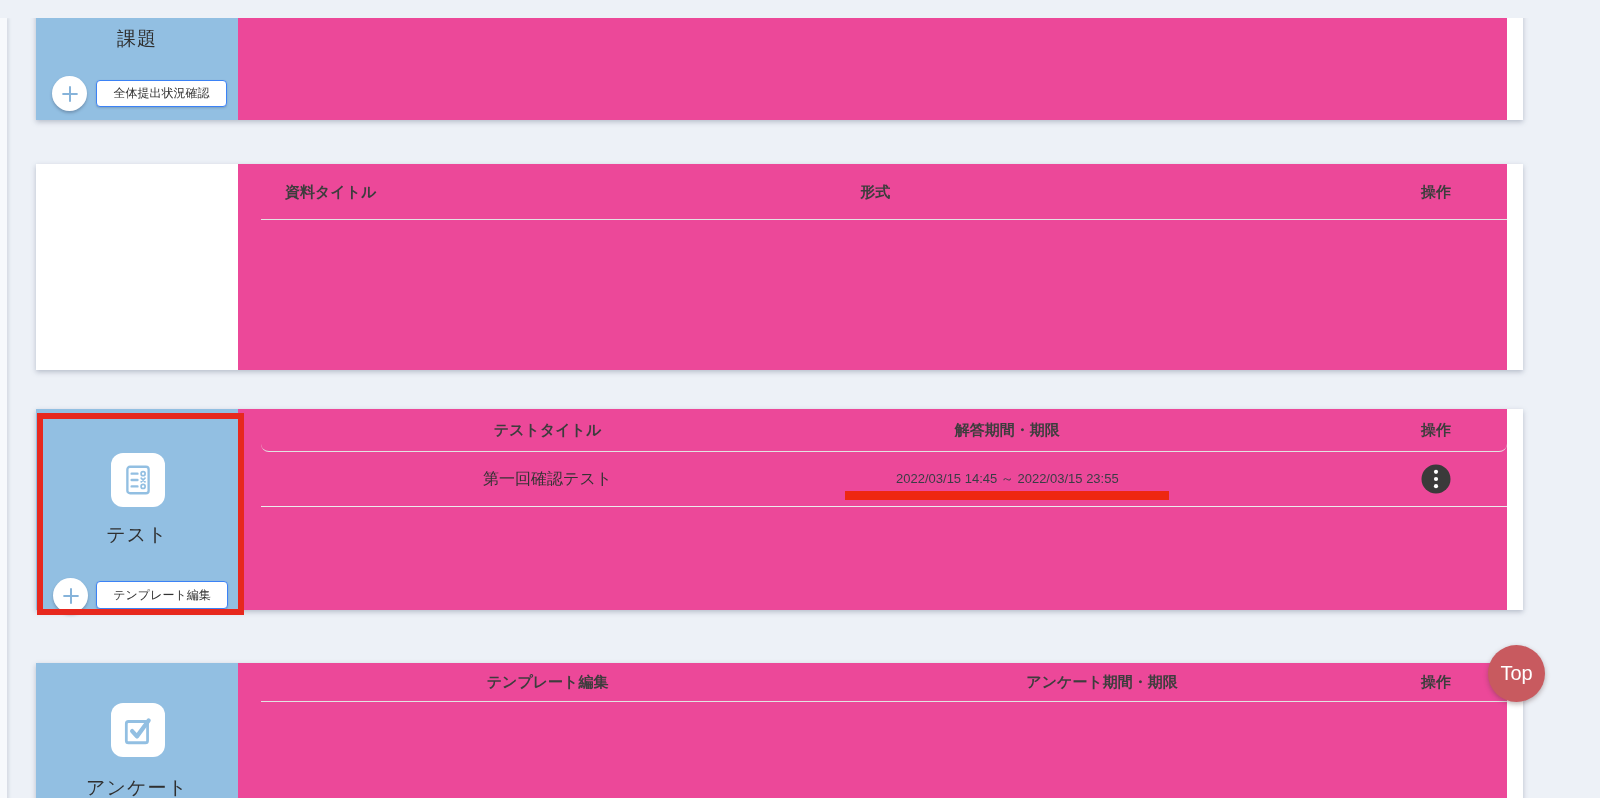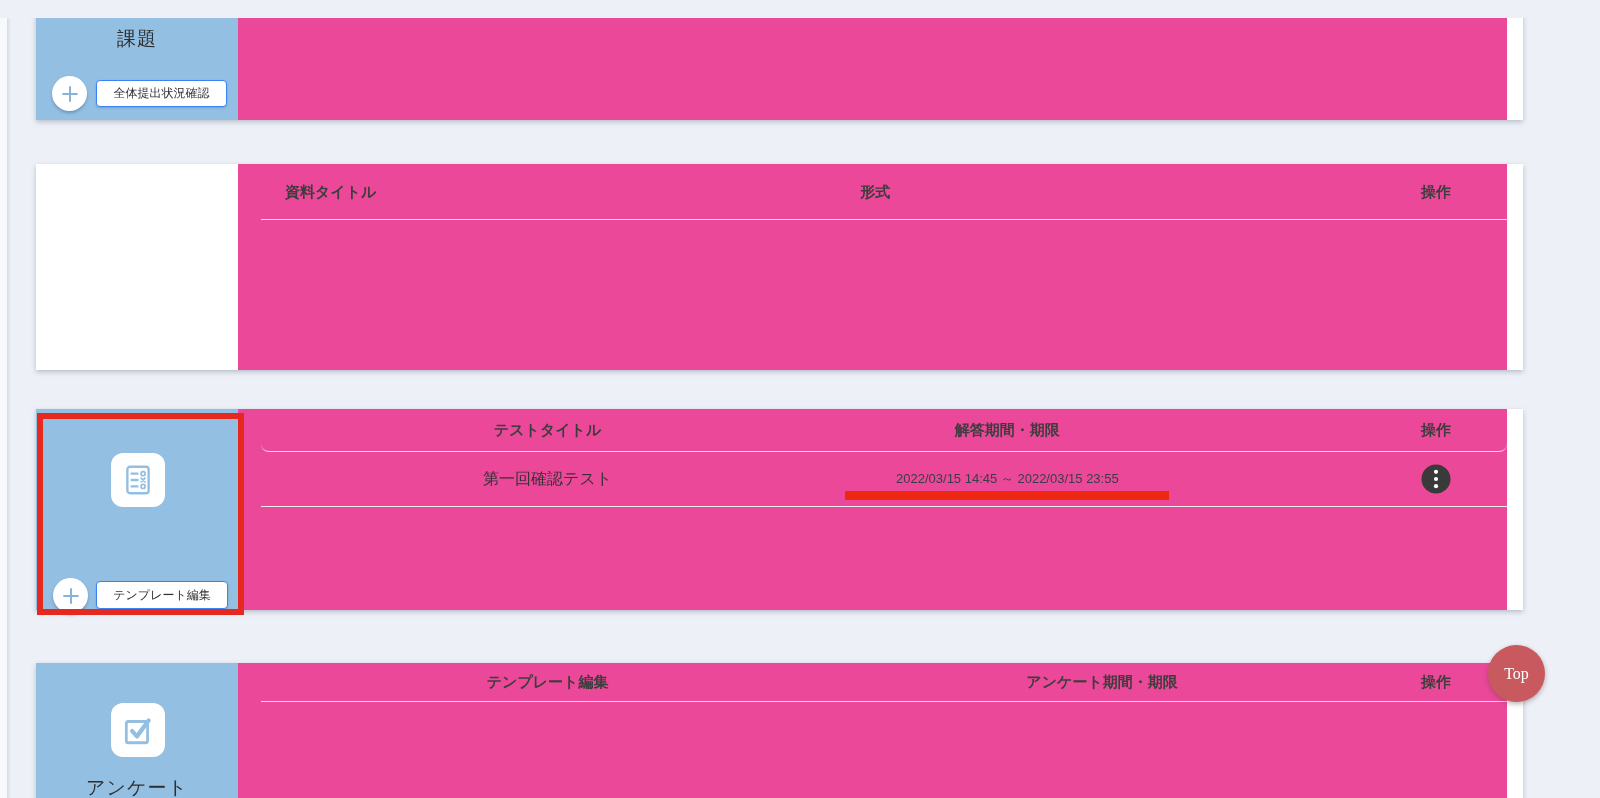--- a/index.html
+++ b/index.html
@@ -110,21 +110,21 @@
   .red-frame {
     position:absolute; left:37px; top:395px; width:207px; height:202px;
     box-sizing:border-box; border:6px solid var(--highlight-red,#e7281e);
     pointer-events:none; z-index:5;
   }
 
   #top-btn {
     position:absolute; left:1488px; top:627px; width:57px; height:57px;
     border-radius:50%; border:none; cursor:pointer; z-index:10;
     background:var(--top-button-red,#c85a5f); color:#fff;
-    font-size:16px; font-family:Liberation Serif, serif;
+    font-size:20px; font-family:Liberation Sans, sans-serif;
     box-shadow:0 2px 5px rgba(90,60,60,.4);
   }
 </style>
 </head>
 <body>
 
 <div id="app">
   <div class="edge-strip"></div>
 
   <section class="card" id="card-assignments">
@@ -154,20 +154,21 @@
     <aside class="side">
       <div class="tile">
         <svg width="34" height="34" viewBox="0 0 32 32">
           <rect x="6" y="3.5" width="20" height="25" rx="2.5" fill="none" stroke="#92bfe2" stroke-width="2.2"></rect>
           <path d="M10 10h5.5 M10 16h5.5 M10 22h5.5" stroke="#92bfe2" stroke-width="2.2" stroke-linecap="round"></path>
           <circle cx="20.8" cy="10" r="1.9" fill="none" stroke="#92bfe2" stroke-width="1.6"></circle>
           <path d="M19 14.2l3.6 3.6 M22.6 14.2L19 17.8" stroke="#92bfe2" stroke-width="1.6" stroke-linecap="round"></path>
           <circle cx="20.8" cy="22" r="1.9" fill="none" stroke="#92bfe2" stroke-width="1.6"></circle>
         </svg>
       </div>
+      <div class="side-label">テスト</div>
       <button class="plus-btn">
         <svg width="22" height="22" viewBox="0 0 24 24">
             <path d="M12 4.5v15M4.5 12h15" stroke="#86b3da" stroke-width="2.2" stroke-linecap="round" fill="none"></path>
           </svg>
       </button>
       <button class="white-btn">テンプレート編集</button>
     </aside>
     <div class="content">
       <div class="thead">
         <span class="col c-title">テストタイトル</span>

